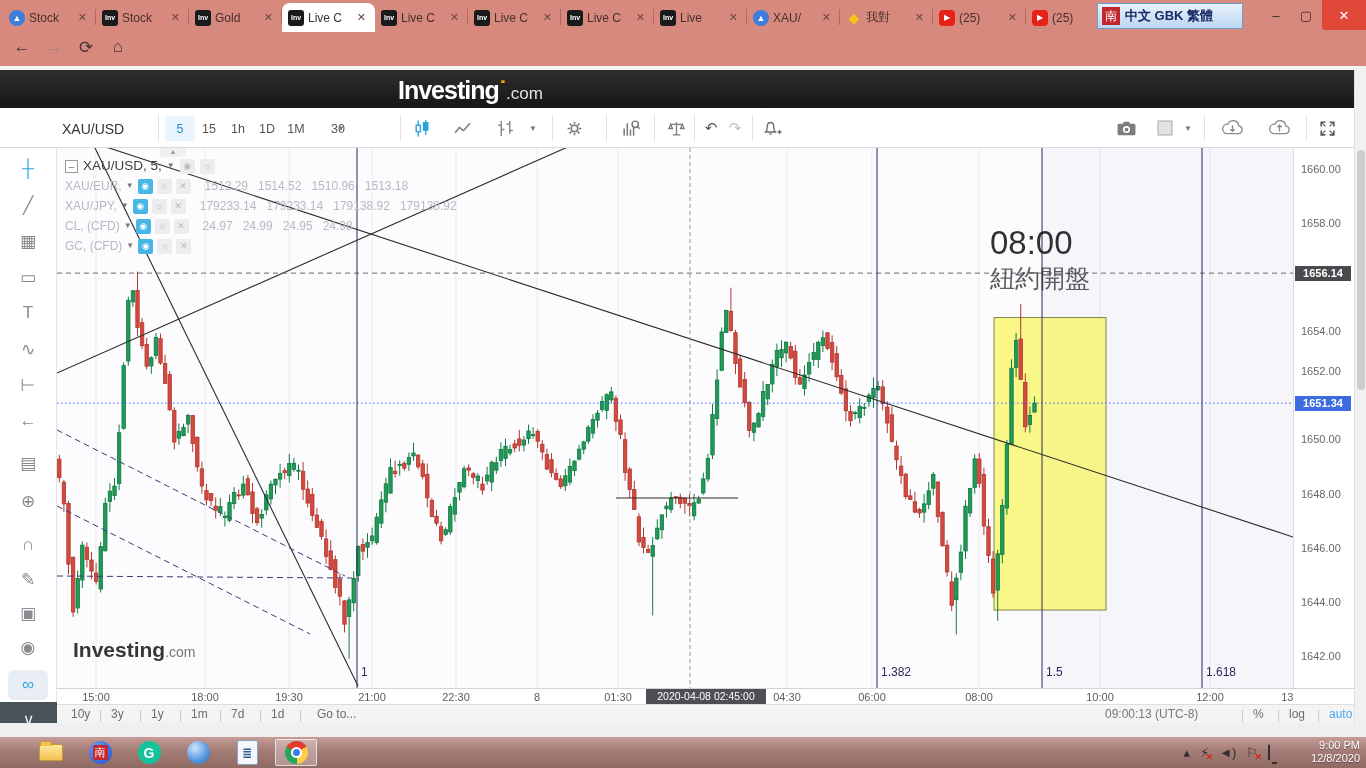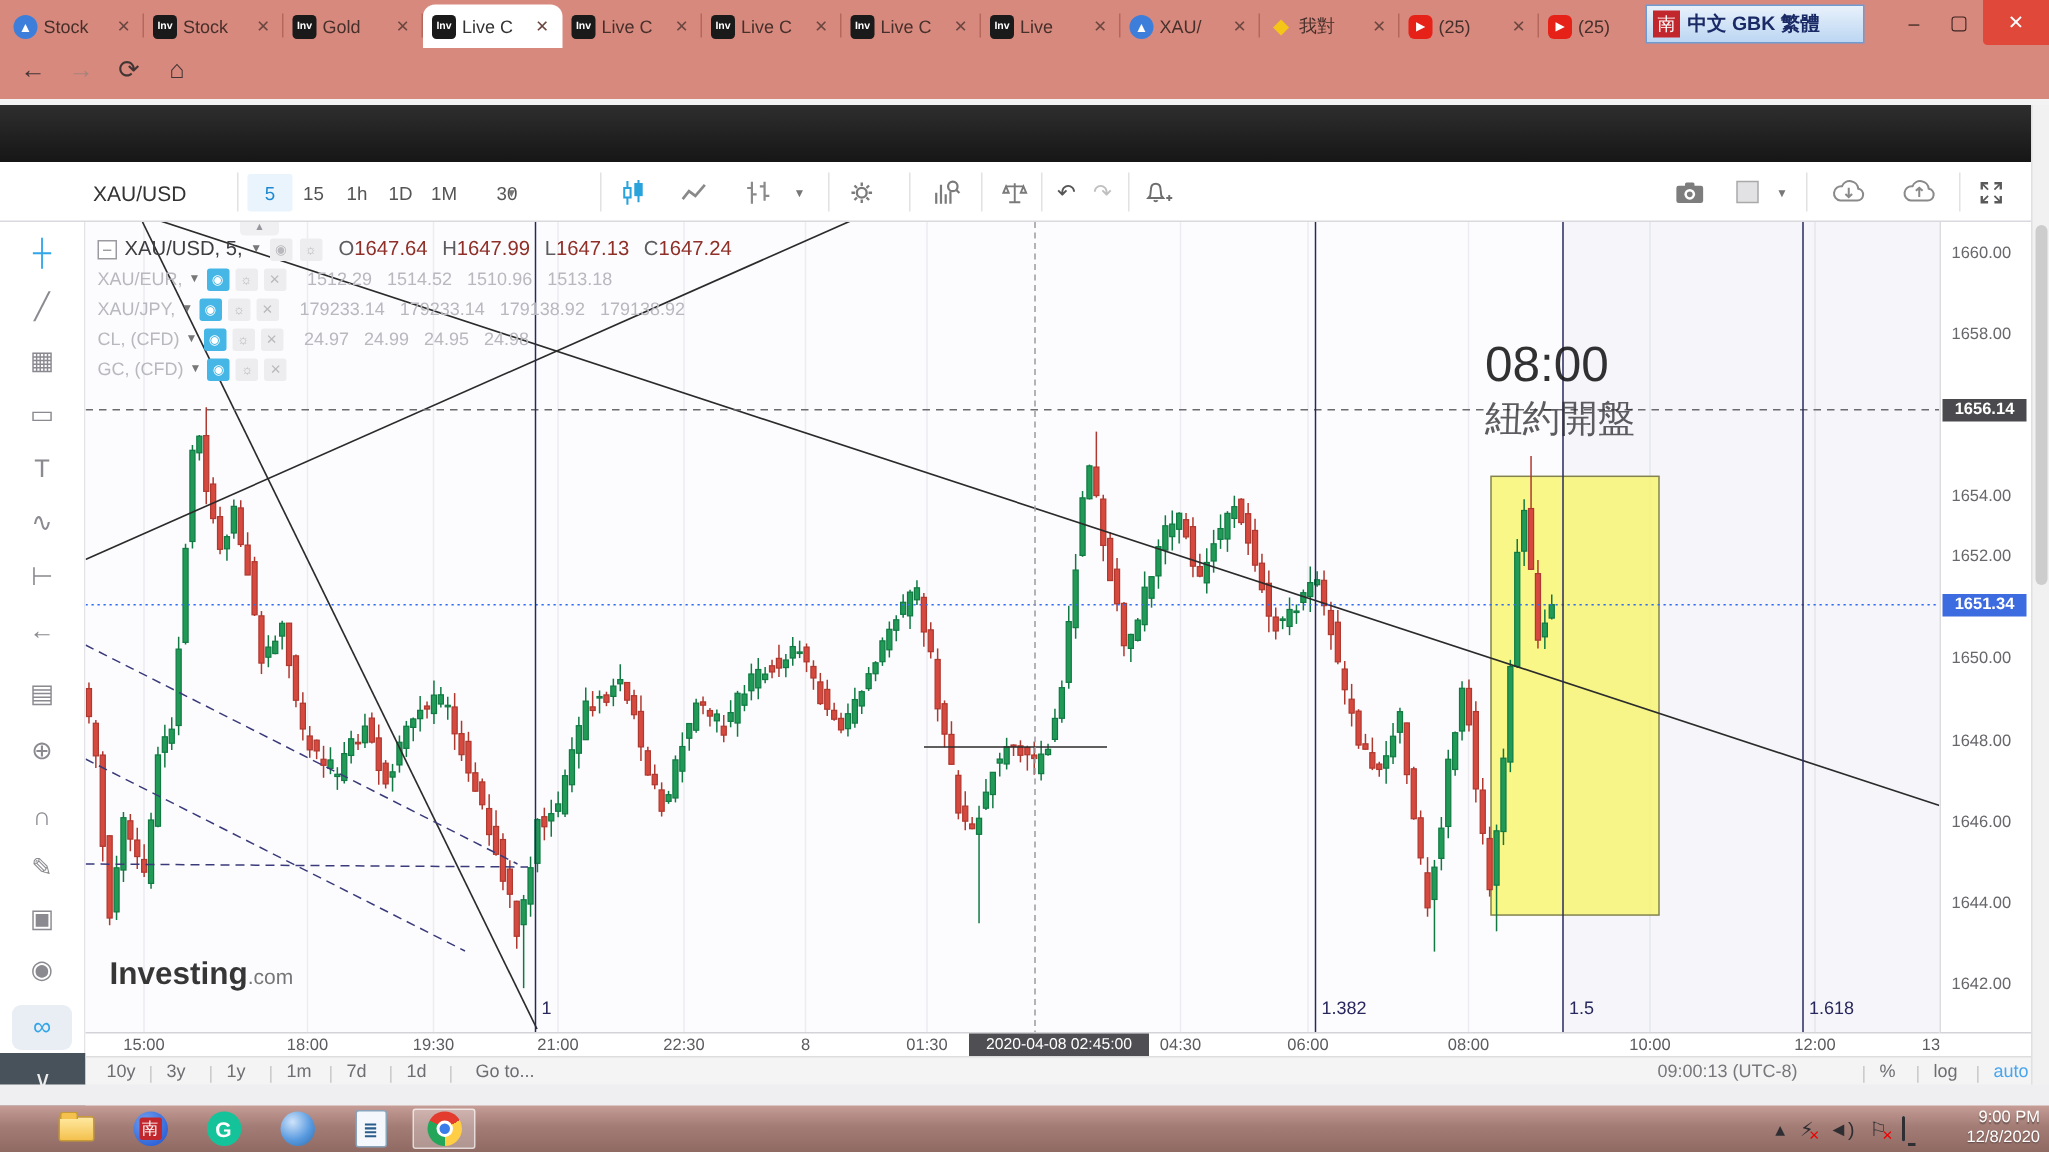--- a/index.html
+++ b/index.html
@@ -240,20 +240,21 @@
     <div class="ext" style="left:1190px;background:#15c39a">G</div>
     <div class="ext" style="left:1220px;background:#3b82d0">Q</div>
     <div class="ext" style="left:1250px;background:#d9d9d9;color:#999">◍</div>
     <div class="ext" style="left:1288px;background:#8d6e63">J</div>
     <div class="ext" style="left:1318px;background:#e8590c">↑</div>
   </div>
 
   <div id="gap"></div>
 
   <div id="siteheader">
+    <div id="logo"><span>Investing</span><span class="dot">˙</span><span class="suf">.com</span></div>
     <input id="sitesearch" placeholder="Search the website..." style="">
     <span id="searchbtn">
       <svg width="16" height="16" viewBox="0 0 16 16">
           <circle cx="6.5" cy="6.5" r="4.5" fill="none" stroke="#555" stroke-width="1.6"></circle>
           <path d="M10 10l4 4" stroke="#555" stroke-width="1.6"></path>
         </svg>
     </span>
     <div id="signin">Sign In / Free Sign Up</div>
     <span class="hdric" style="left:1040px">
       <svg width="17" height="17" viewBox="0 0 18 18">
@@ -885,24 +886,20 @@
       <div class="small">紐約開盤</div>
     </div>
     <div id="watermark"><span>Investing</span><span class="suf">.com</span></div>
     <div id="legend">
       <div id="lg-main">
         <span class="minus">–</span>
         <span>XAU/USD, 5,</span>
         <span class="caret">▼</span>
         <span class="lgico">◉</span>
         <span class="lgico">☼</span>
-        <span><span class="okey">O</span><span class="oval">1647.64</span>
-        <span class="okey">H</span><span class="oval">1647.99</span>
-        <span class="okey">L</span><span class="oval">1647.13</span>
-        <span class="okey">C</span><span class="oval">1647.24</span></span>
       </div>
       <div id="lg-others">
           <div class="lgrow">
             <span>XAU/EUR,</span>
             <span class="caret">▼</span>
             <span class="lgico blue">◉</span>
             <span class="lgico">☼</span>
             <span class="lgico">✕</span>
             <span class="vals"><span>1512.29</span><span>1514.52</span><span>1510.96</span><span>1513.18</span></span>
           </div>

